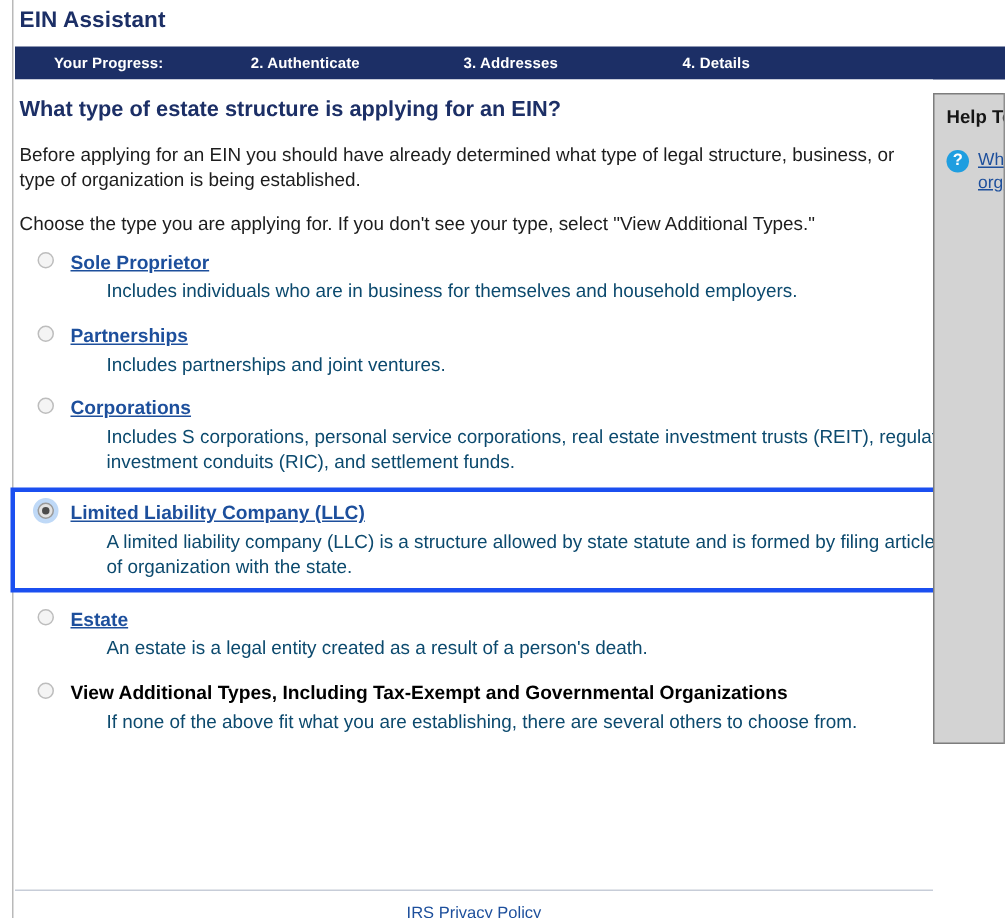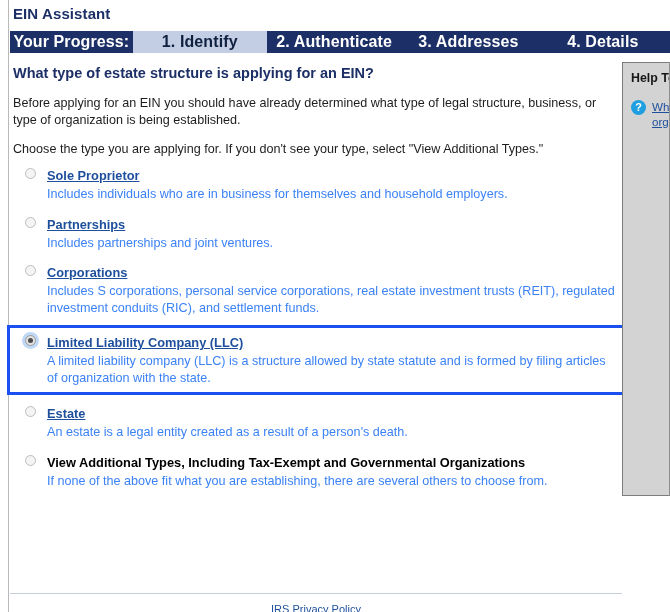--- a/index.html
+++ b/index.html
@@ -63,21 +63,21 @@
     width: 660px;
     height: 22px;
     background: #1c2f66;
     display: flex;
     align-items: stretch;
   }
   .progress-cell {
     display: flex;
     align-items: center;
     justify-content: center;
-    font-size: 16px;
+    font-size: 10px;
     font-weight: bold;
     color: #ffffff;
     letter-spacing: 0.1px;
     box-sizing: border-box;
     white-space: nowrap;
   }
   .progress-cell.label {
     width: 125px;
     justify-content: center;
   }
@@ -167,24 +167,25 @@
     cursor: pointer;
     line-height: 15px;
   }
   .option .opt-label.plain {
     color: #000000;
     text-decoration: none;
     cursor: default;
   }
   .option .opt-desc {
     font-size: 12.6px;
-    color: #3b82f6;
+    color: #0c4a6e;
     line-height: 16.5px;
     margin-top: 2px;
     width: 570px;
+    margin-left: 24px;
   }
 
   
   .option.highlighted {
     outline: 3px solid #1b4ff0;
     outline-offset: 0px;
     padding-top: 5px;
     padding-bottom: 6px;
     margin-left: -3px;
     width: 598px;
@@ -310,21 +311,20 @@
 <div class="page">
 
   <div class="edge-left"></div>
 
   <div class="app-title-bar">
     <div class="app-title">EIN Assistant</div>
   </div>
 
   <div class="progress-bar">
     <div class="progress-cell label">Your Progress:</div>
-    <div class="progress-cell step active">1. Identify</div>
     <div class="progress-cell step">2. Authenticate</div>
     <div class="progress-cell step">3. Addresses</div>
     <div class="progress-cell step">4. Details</div>
   </div>
 
   <div class="content">
     <div class="q-title">What type of estate structure is applying for an EIN?</div>
     <div class="para p1">Before applying for an EIN you should have already determined what type of legal structure, business, or type of organization is being established.</div>
     <div class="para p2">Choose the type you are applying for. If you don't see your type, select "View Additional Types."</div>
 

